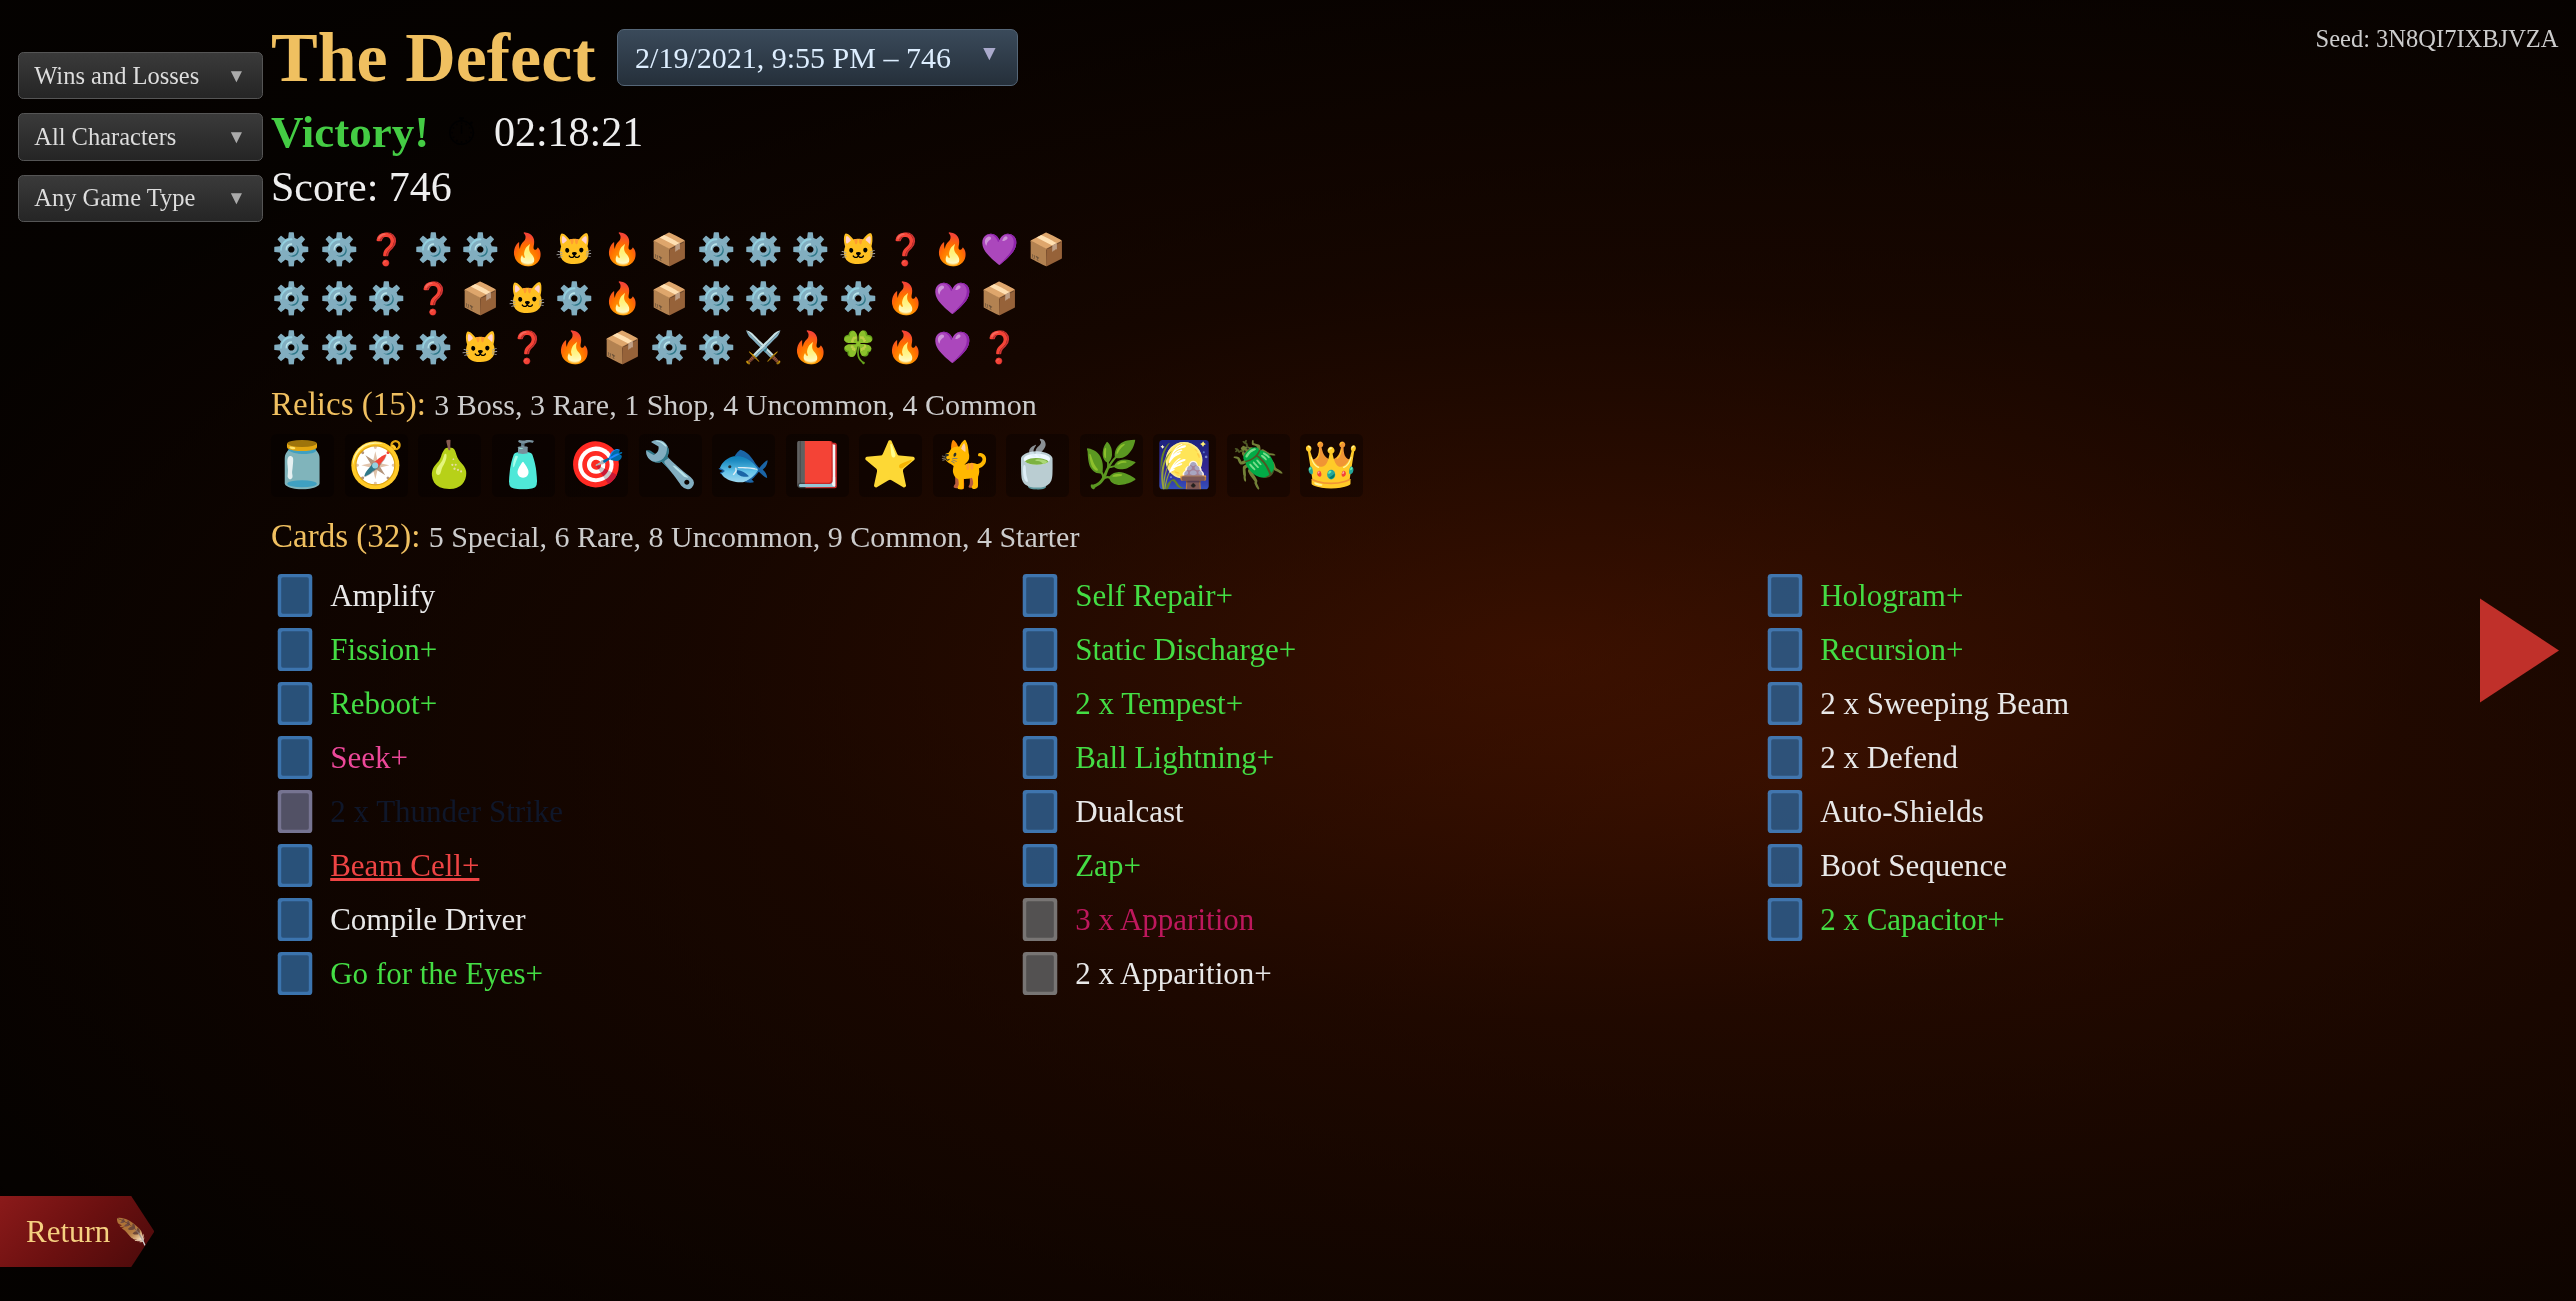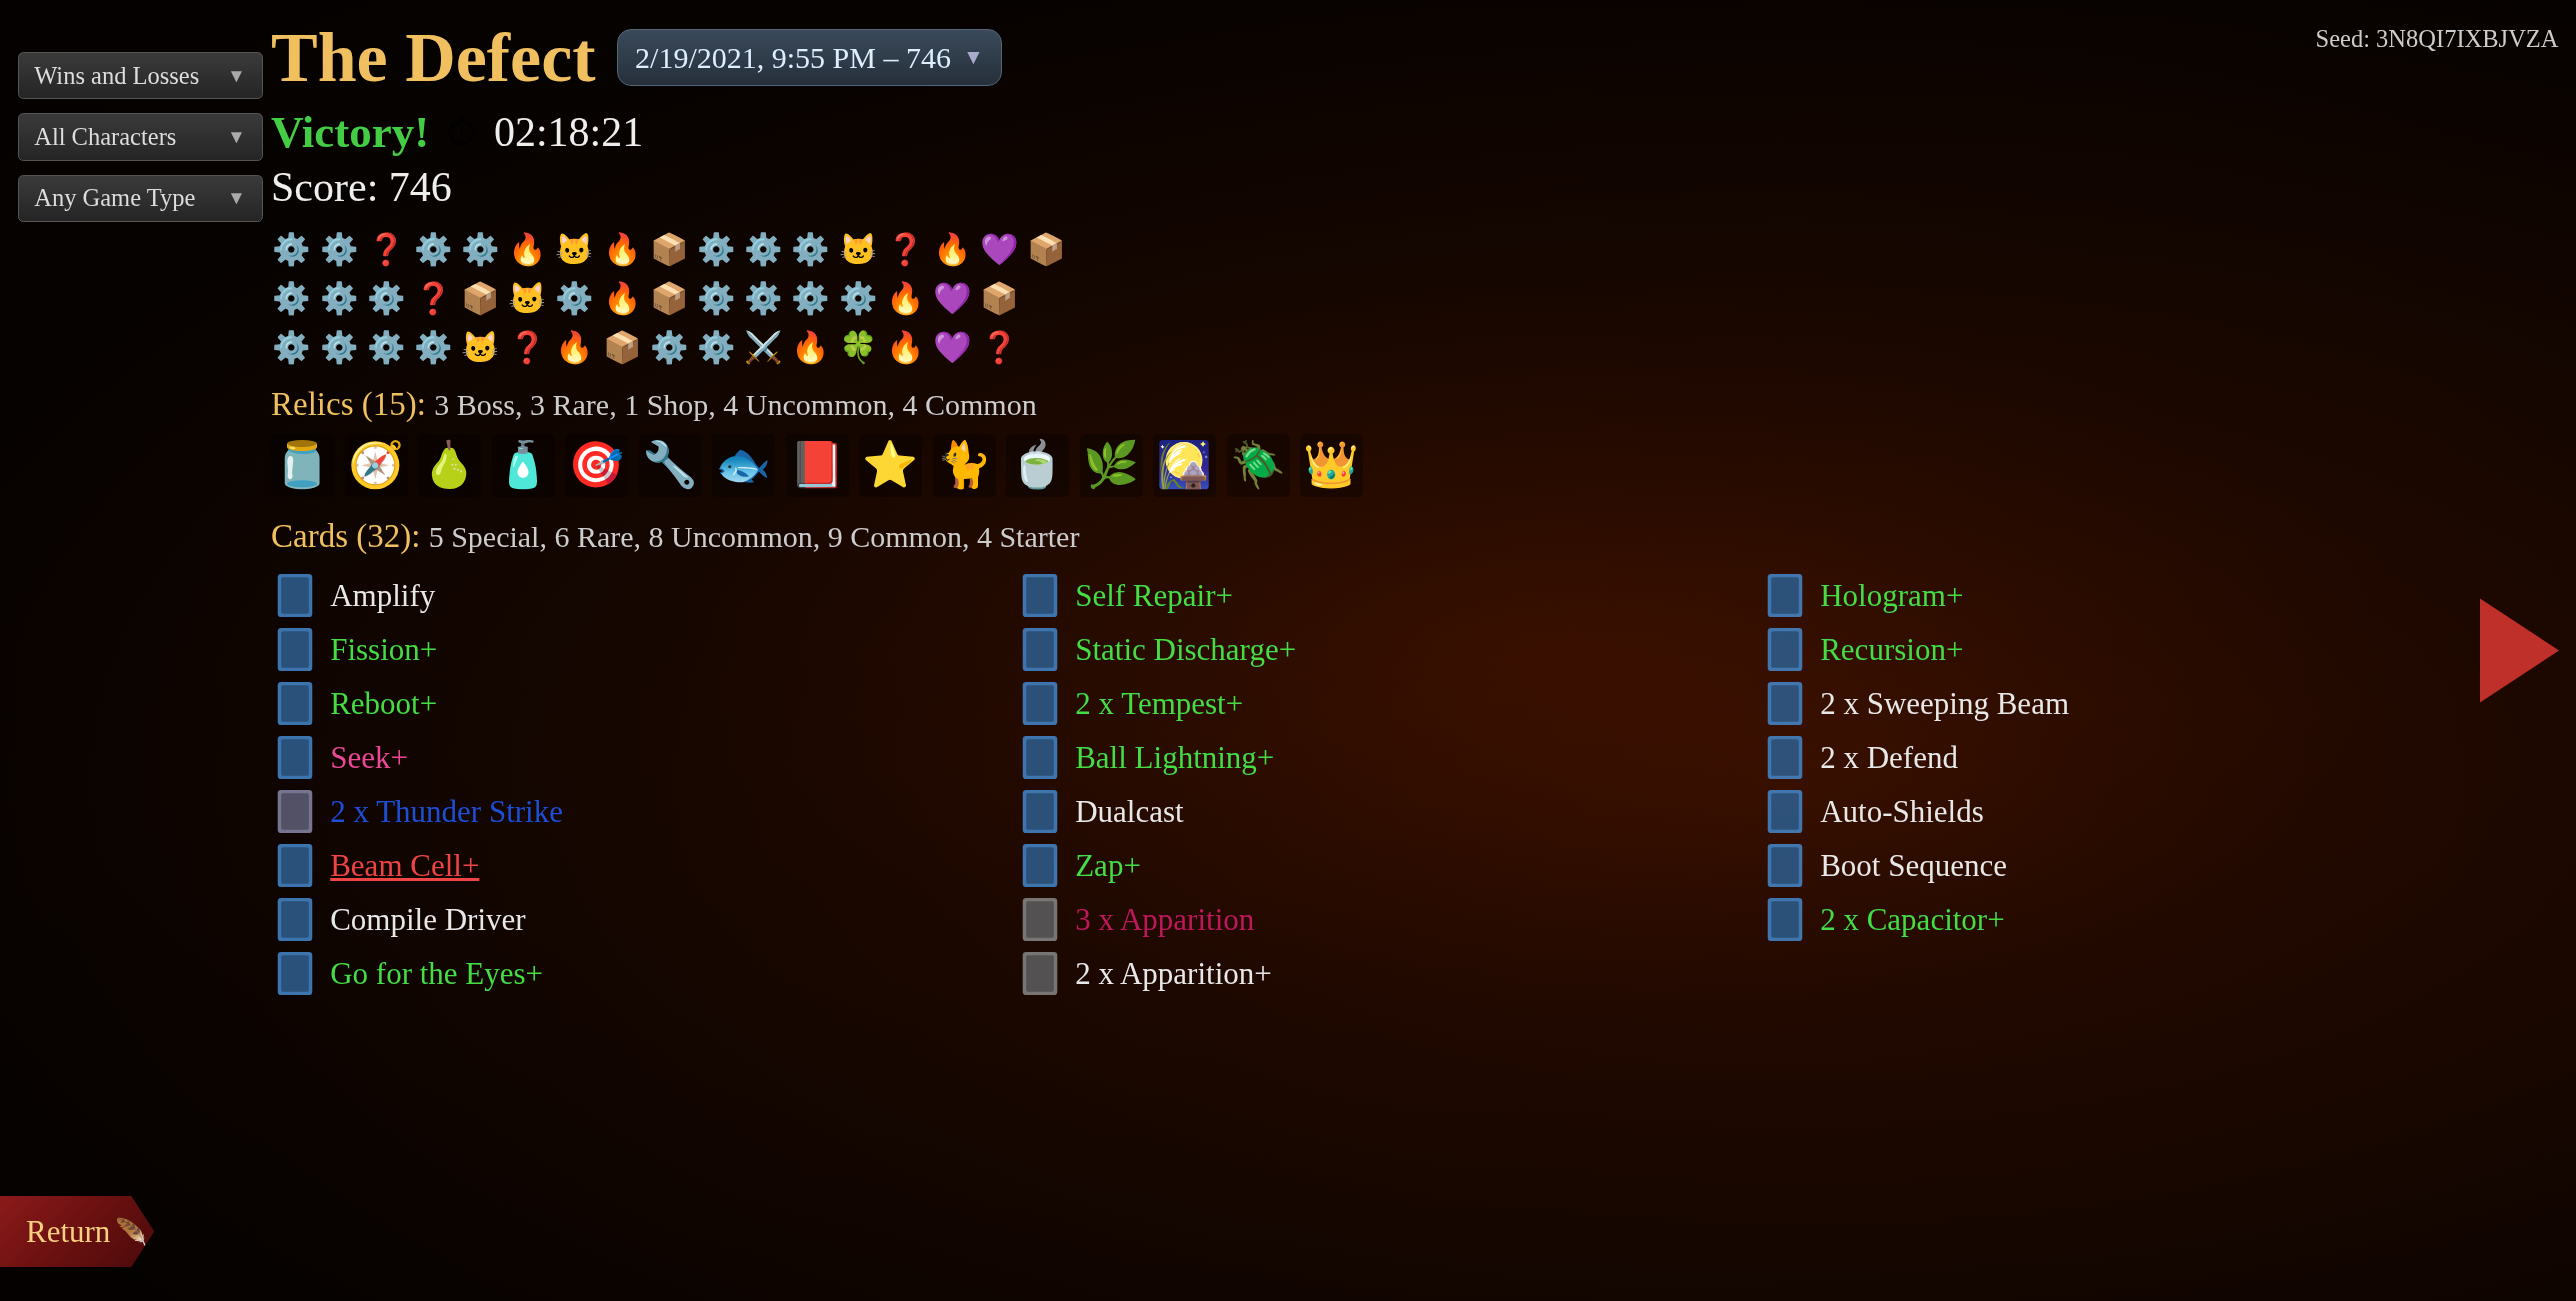--- a/index.html
+++ b/index.html
@@ -97,28 +97,28 @@
     .character-name {
       font-size: 70px;
       color: #f0c060;
       font-family: Georgia, serif;
       font-weight: bold;
     }
 
     .date-dropdown {
       background: linear-gradient(180deg, #3a4a5a 0%, #252f3a 100%);
       border: 1.7px solid #556677;
-      border-radius: 14px;
+      border-radius: 7px;
       color: #ddeeff;
       font-size: 30px;
       font-family: Georgia, serif;
       padding: 10.5px 17.5px;
       display: flex;
-      align-items: center;
-      gap: 12px;
+      align-items: flex-start;
+      gap: 28px;
       cursor: pointer;
     }
 
     .date-dropdown .arrow {
       font-size: 21px;
       color: #aac;
     }
 
     .seed-text {
       position: absolute;
@@ -474,21 +474,21 @@
             <rect x="2" y="2" width="40" height="50" rx="4" fill="#4488cc" opacity="0.85"></rect>
             <rect x="6" y="6" width="32" height="42" rx="2" fill="rgba(0,0,0,0.3)"></rect>
           </svg></span>
         <span class="card-name white" style="color: rgb(232, 232, 232);">2 x Defend</span>
       </div>
       <div class="card-entry">
         <span class="card-icon" style="color: rgb(136, 136, 170);"><svg width="38" height="47" viewBox="0 0 44 54">
             <rect x="2" y="2" width="40" height="50" rx="4" fill="#8888aa" opacity="0.85"></rect>
             <rect x="6" y="6" width="32" height="42" rx="2" fill="rgba(0,0,0,0.3)"></rect>
           </svg></span>
-        <span class="card-name white" style="color: #1d4ed8;">2 x Thunder Strike</span>
+        <span class="card-name white" style="color: #0f172a;">2 x Thunder Strike</span>
       </div>
       <div class="card-entry">
         <span class="card-icon" style="color: rgb(68, 136, 204);"><svg width="38" height="47" viewBox="0 0 44 54">
             <rect x="2" y="2" width="40" height="50" rx="4" fill="#4488cc" opacity="0.85"></rect>
             <rect x="6" y="6" width="32" height="42" rx="2" fill="rgba(0,0,0,0.3)"></rect>
           </svg></span>
         <span class="card-name white" style="color: rgb(232, 232, 232);">Dualcast</span>
       </div>
       <div class="card-entry">
         <span class="card-icon" style="color: rgb(68, 136, 204);"><svg width="38" height="47" viewBox="0 0 44 54">

